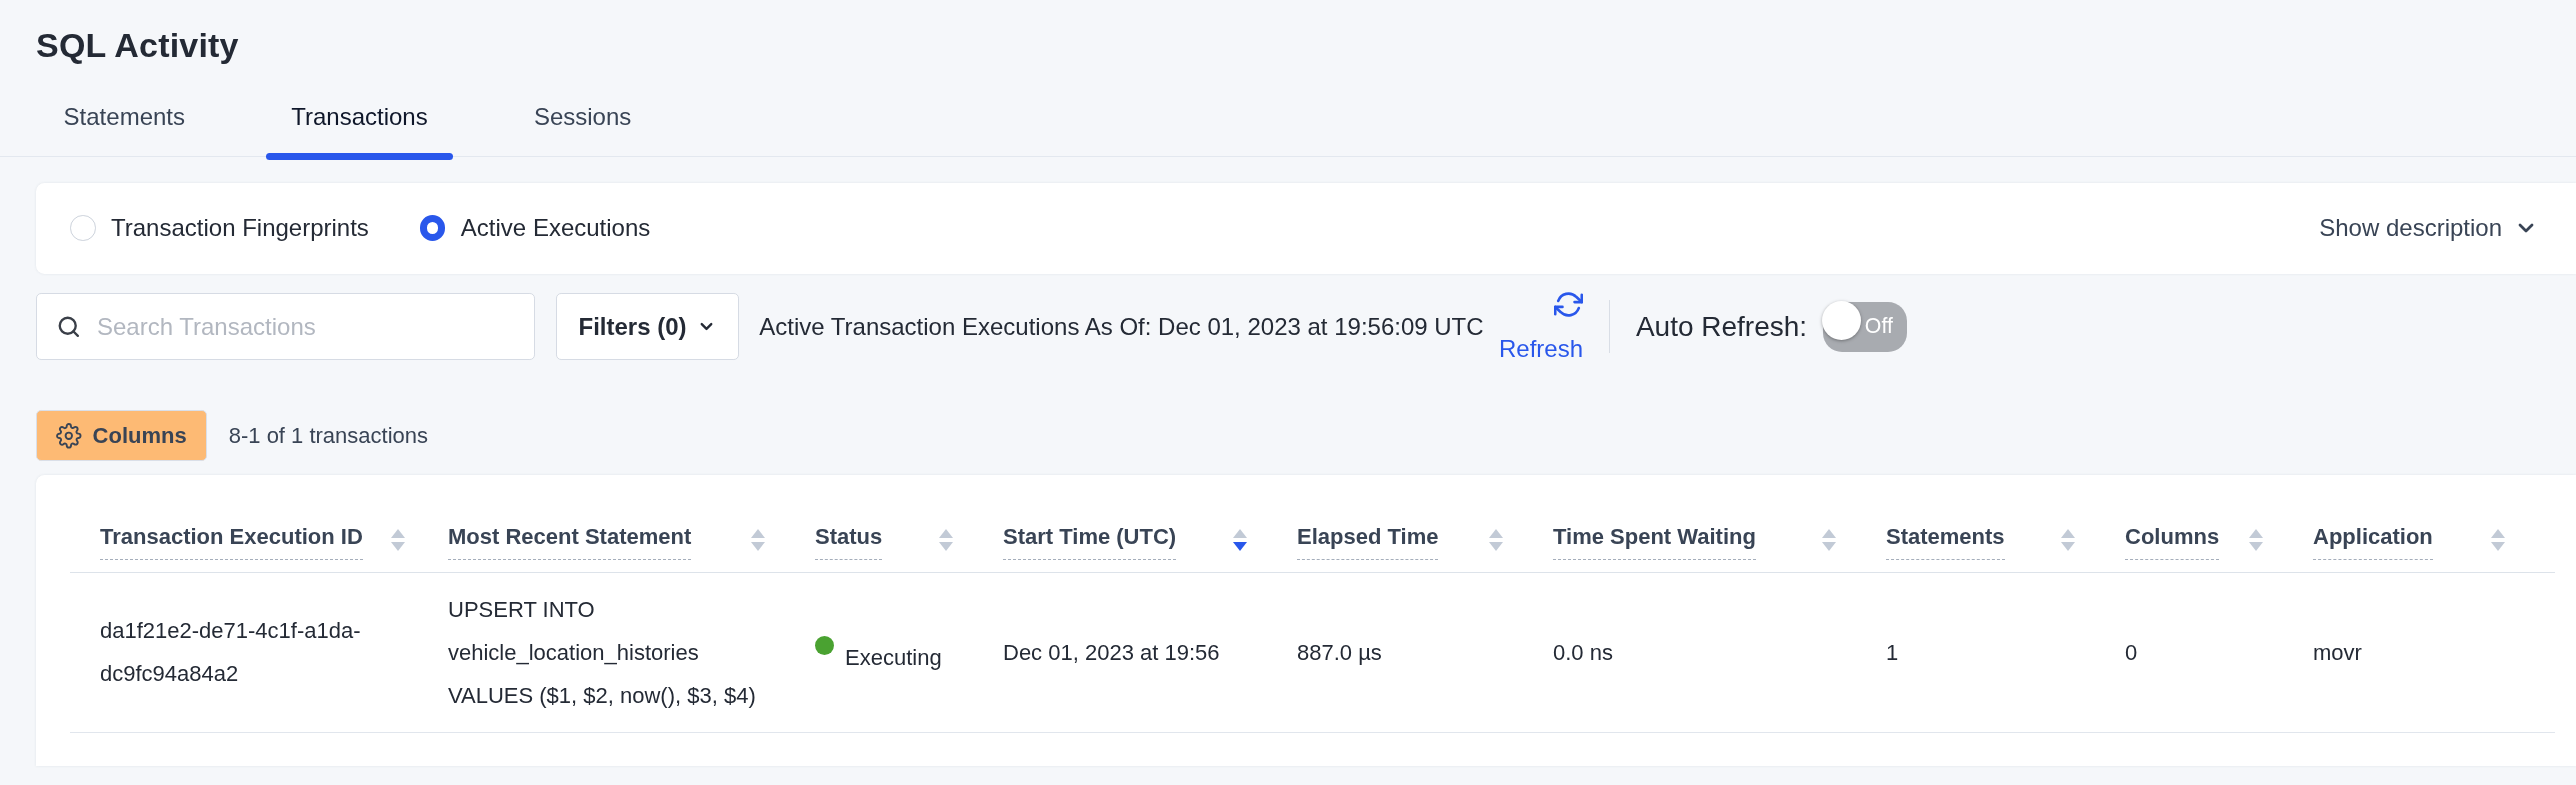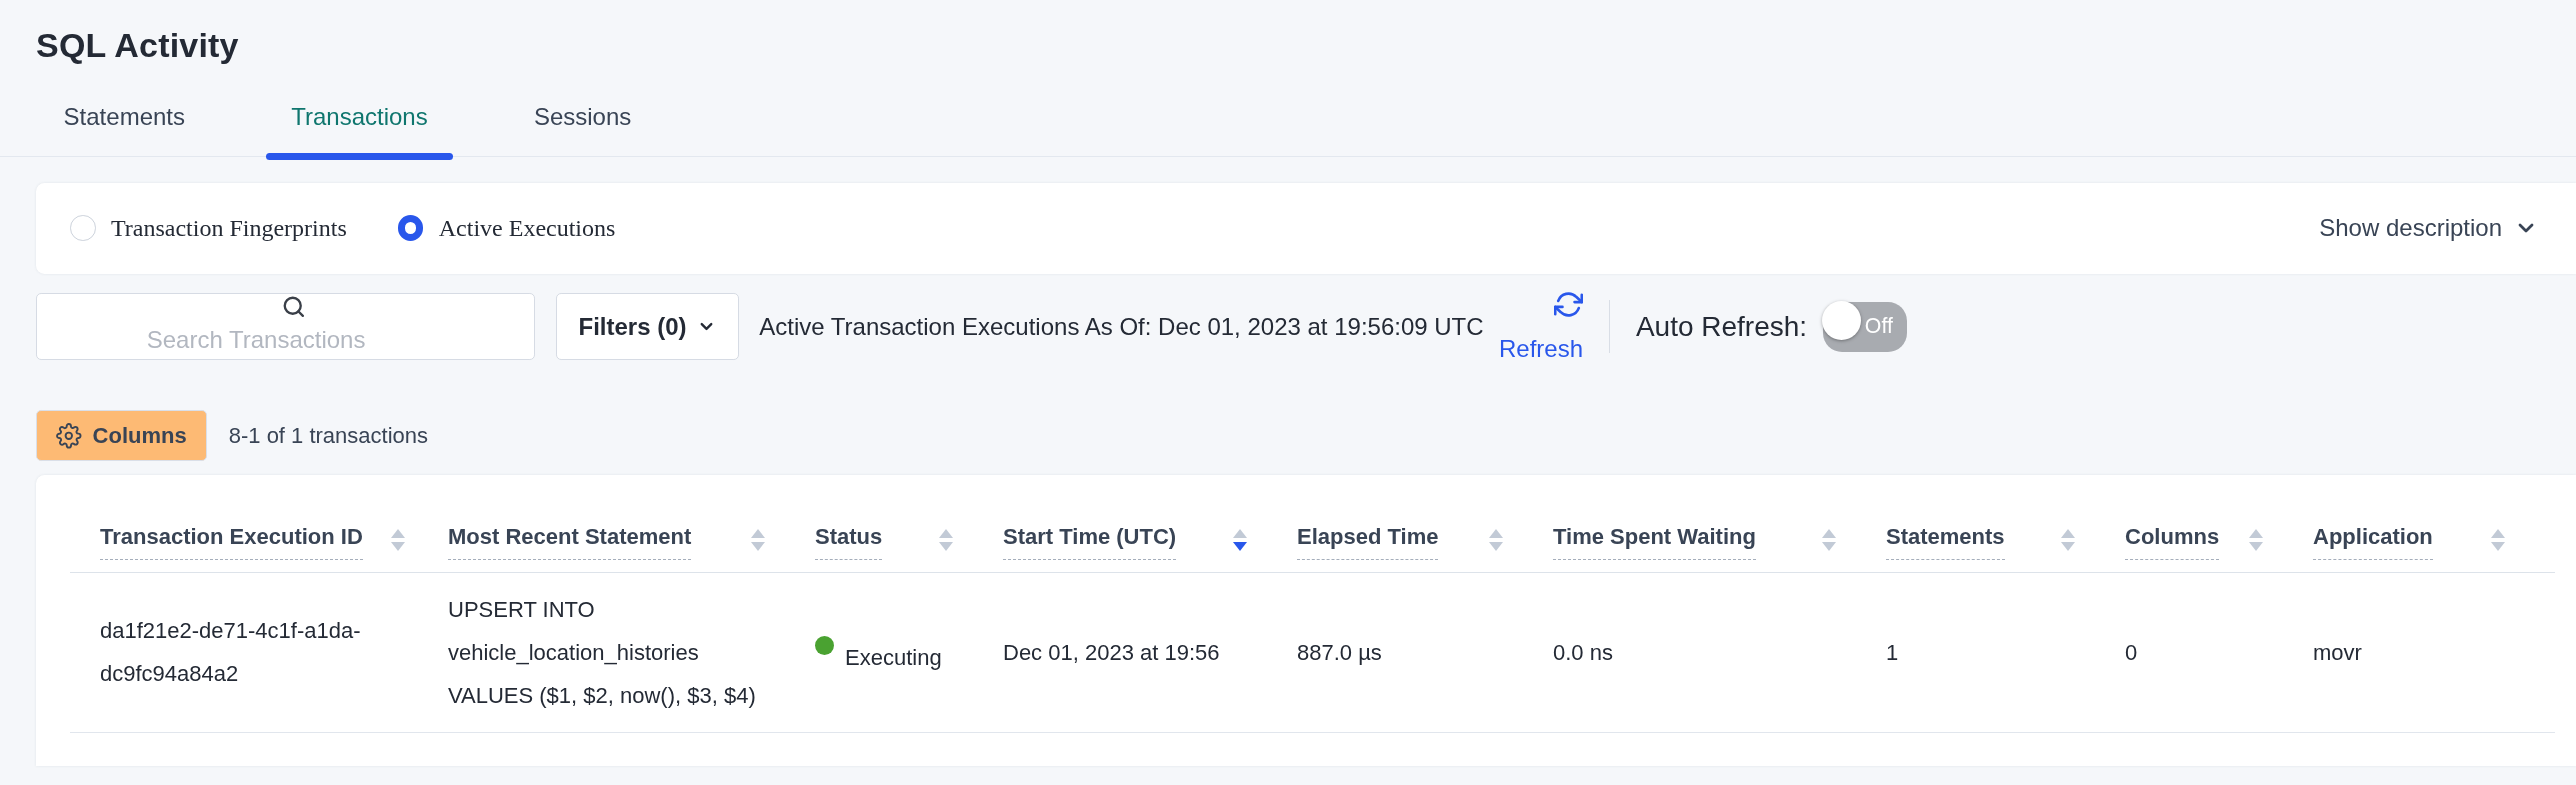--- a/index.html
+++ b/index.html
@@ -19,55 +19,55 @@
   }
   .tabs {
     display: flex; align-items: flex-end;
     margin-top: 38px; padding-left: 38px;
     border-bottom: 1.7px solid #e3e8ef;
   }
   .tab {
     font-size: 24px; color: #394455; padding: 0 25.6px 25.6px 25.6px;
     margin-right: 55px; cursor: pointer; position: relative;
   }
-  .tab.active { color: #0f766e; font-weight: 500; }
+  .tab.active { color: #0f172a; font-weight: 500; }
   .tab.active::after {
     content: ""; position: absolute; left: 0; right: 0; bottom: -3.4px;
     height: 6.8px; border-radius: 5.1px; background: #2957eb;
   }
 
   
   .card { background: #ffffff; }
   .options-card {
     margin: 25.6px 0 0 36px; height: 91px; border-radius: 8.5px 0 0 8.5px;
     display: flex; align-items: center; padding: 0 38px 0 34px;
     box-shadow: 0 0 2.6px rgba(67,90,111,.12);
   }
-  .radio-item { display: flex; align-items: center; cursor: pointer; margin-right: 51px; font-family: Liberation Serif, serif; }
+  .radio-item { display: flex; align-items: center; cursor: pointer; margin-right: 51px; }
   .radio-circle {
     width: 25.6px; height: 25.6px; border-radius: 50%;
     border: 1.7px solid #cdd3dc; background: #fff; flex: 0 0 auto;
   }
   .radio-item.selected .radio-circle { border: 7.7px solid #2957eb; }
   .radio-label { font-size: 24px; color: #242a35; margin-left: 15.4px; }
   .flex-spacer { flex: 1; }
   .show-description {
     display: flex; align-items: center; gap: 12px; cursor: pointer;
     font-size: 24px; color: #394455;
   }
 
   
   .toolbar {
     margin: 19.6px 0 0 36px; height: 67px;
     display: flex; align-items: center;
   }
   .search-box {
     width: 499px; height: 67px; background: #fff;
     border: 1.7px solid #d6dbe4; border-radius: 5.1px;
-    display: flex; align-items: center; padding: 0 2px 0 19px; flex-direction: column;
+    display: flex; align-items: center; padding: 0 2px 0 19px;
   }
   .search-box input {
     border: none; outline: none; font-size: 24px; flex: 1; margin-left: 15.4px;
     font-family: inherit; color: #242a35; background: transparent;
   }
   .search-box input::placeholder { color: #b2b7c0; }
   .filters-btn {
     margin-left: 20.5px; height: 67px; background: #fff;
     border: 1.7px solid #d6dbe4; border-radius: 5.1px;
     display: flex; align-items: center; gap: 10.2px; padding: 0 22px;

